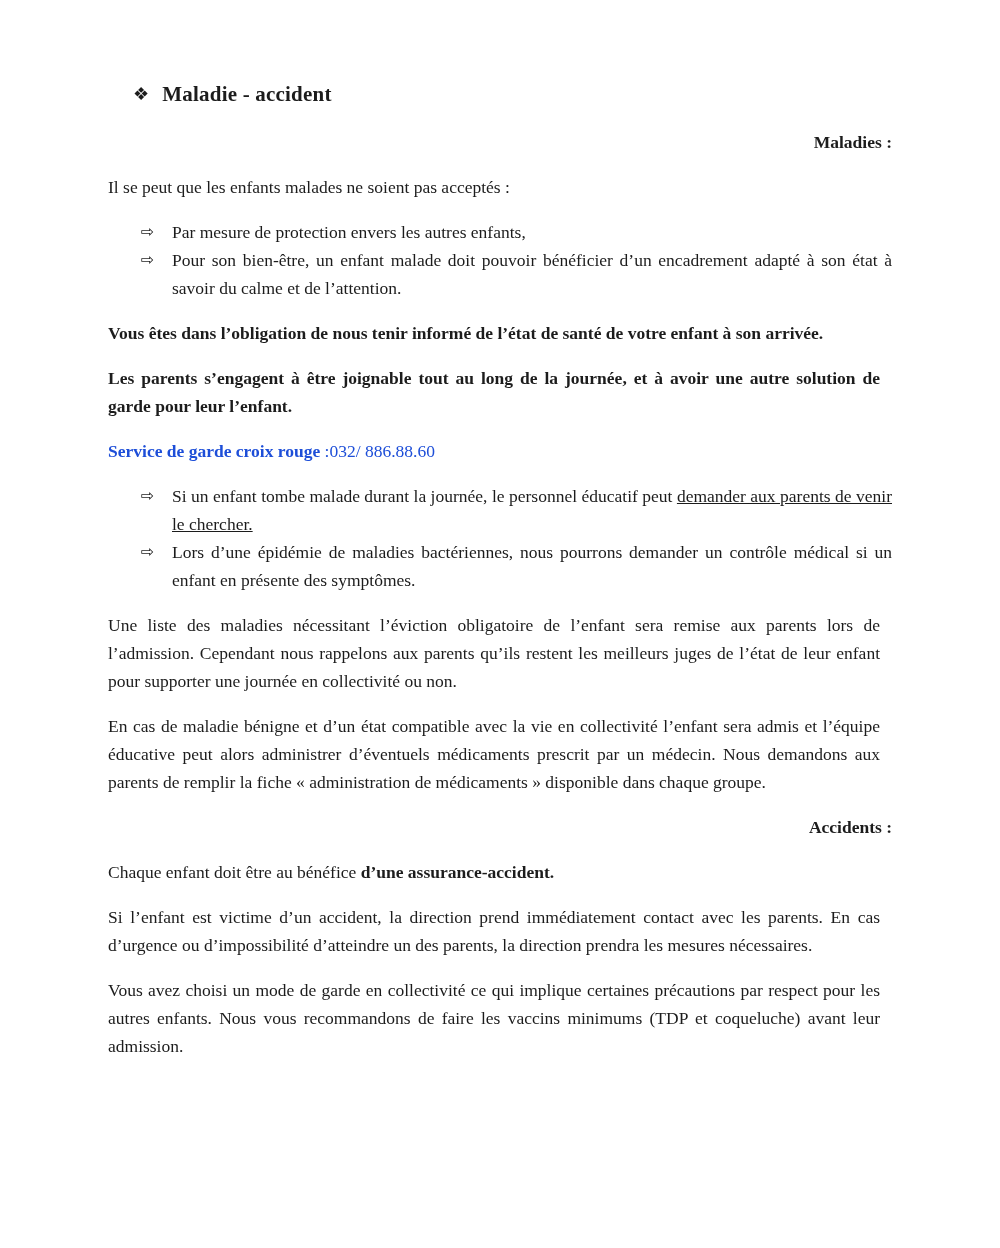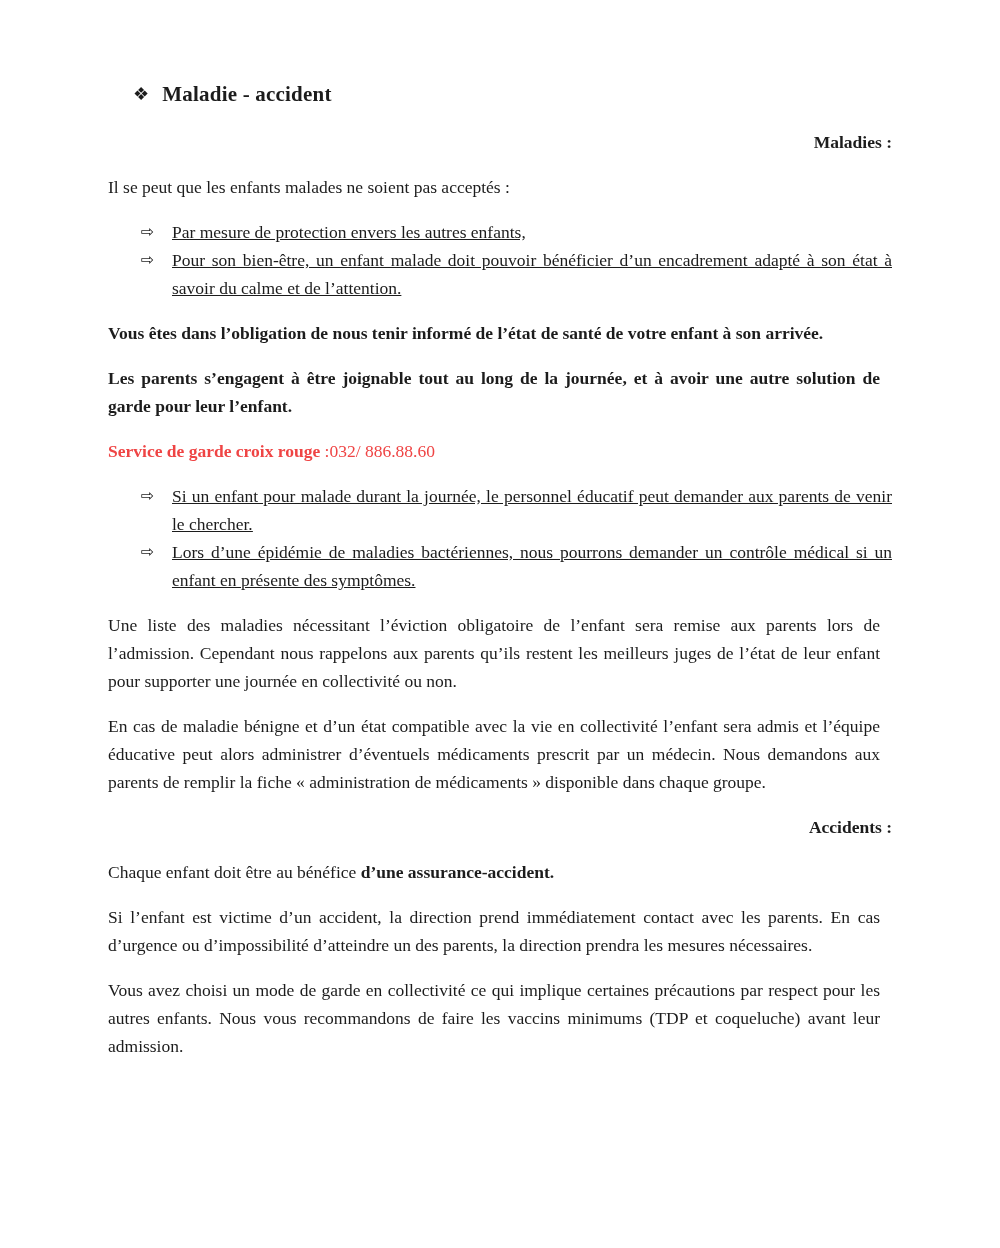--- a/index.html
+++ b/index.html
@@ -47,21 +47,21 @@
   p.para {
     font-size: 17.5px;
     line-height: 28px;
     margin: 0 12px 17px 0;
     text-align: justify;
   }
   p.bold {
     font-weight: bold;
   }
   .red-line {
-    color: #ef4444;
+    color: #1d4ed8;
   }
   .red-line .label {
     font-weight: bold;
   }
   .arrow-list {
     margin: 0 0 17px 0;
     padding: 0;
   }
   .arrow-list .li {
     display: flex;
@@ -72,21 +72,20 @@
   .arrow-list .arrow {
     flex: 0 0 31px;
     font-family: "DejaVu Sans", sans-serif;
     font-size: 16px;
     line-height: 28px;
     color: #1c1c1c;
   }
   .arrow-list .li-text {
     flex: 1;
     text-align: justify;
-    text-decoration: underline;
   }
   .u {
     text-decoration: underline;
   }
   strong { font-weight: bold; }
 </style>
 </head>
 <body>
 
 <div class="page">
@@ -115,21 +114,21 @@
 
   <p class="para bold">Les parents s’engagent à être joignable tout au long de la journée, et à avoir une autre solution de garde pour leur l’enfant.</p>
 
   <p class="para red-line">
     <span class="label">Service de garde croix rouge</span><span> :032/ 886.88.60</span>
   </p>
 
   <div class="arrow-list">
     <div class="li">
       <span class="arrow">⇨</span>
-      <div class="li-text"><span>Si un enfant pour malade durant la journée, le personnel éducatif peut </span><span class="u">demander aux parents de venir le chercher.</span></div>
+      <div class="li-text"><span>Si un enfant tombe malade durant la journée, le personnel éducatif peut </span><span class="u">demander aux parents de venir le chercher.</span></div>
     </div>
     <div class="li">
       <span class="arrow">⇨</span>
       <div class="li-text">Lors d’une épidémie de maladies bactériennes, nous pourrons demander un contrôle médical si un enfant en présente des symptômes.</div>
     </div>
   </div>
 
   <p class="para">Une liste des maladies nécessitant l’éviction obligatoire de l’enfant sera remise aux parents lors de l’admission. Cependant nous rappelons aux parents qu’ils restent les meilleurs juges de l’état de leur enfant pour supporter une journée en collectivité ou non.</p>
 
   <p class="para">En cas de maladie bénigne et d’un état compatible avec la vie en collectivité l’enfant sera admis et l’équipe éducative peut alors administrer d’éventuels médicaments prescrit par un médecin. Nous demandons aux parents de remplir la fiche « administration de médicaments » disponible dans chaque groupe.</p>

